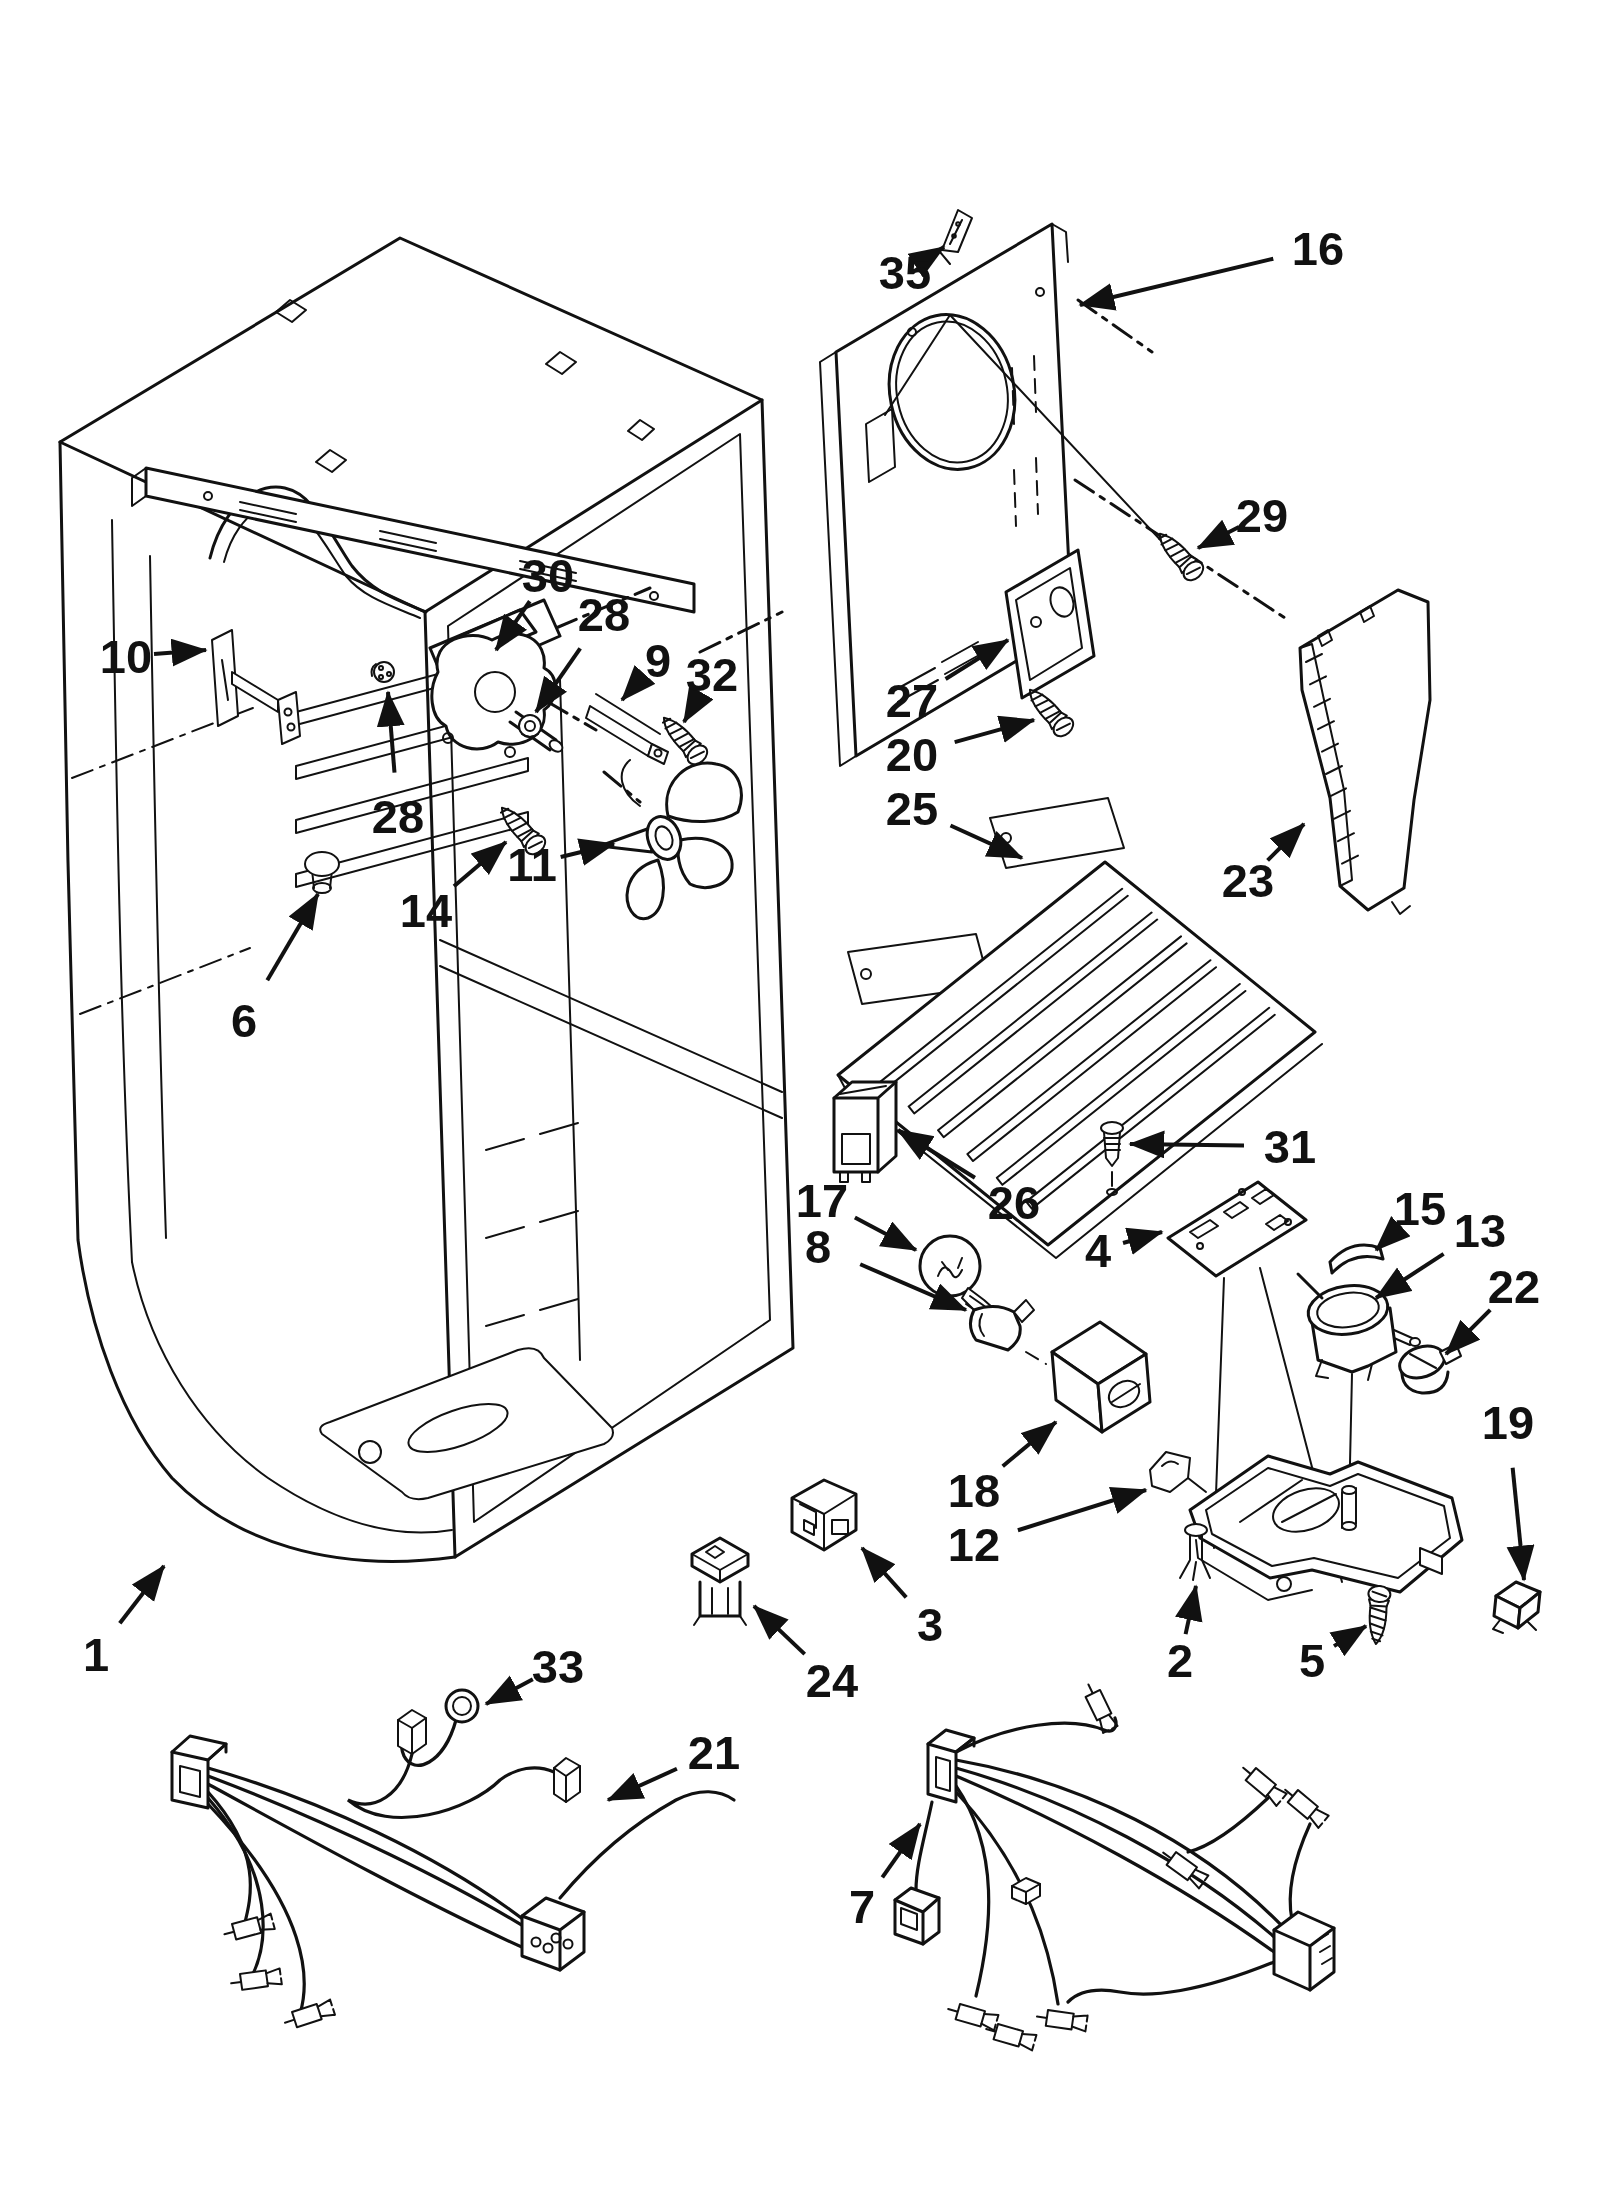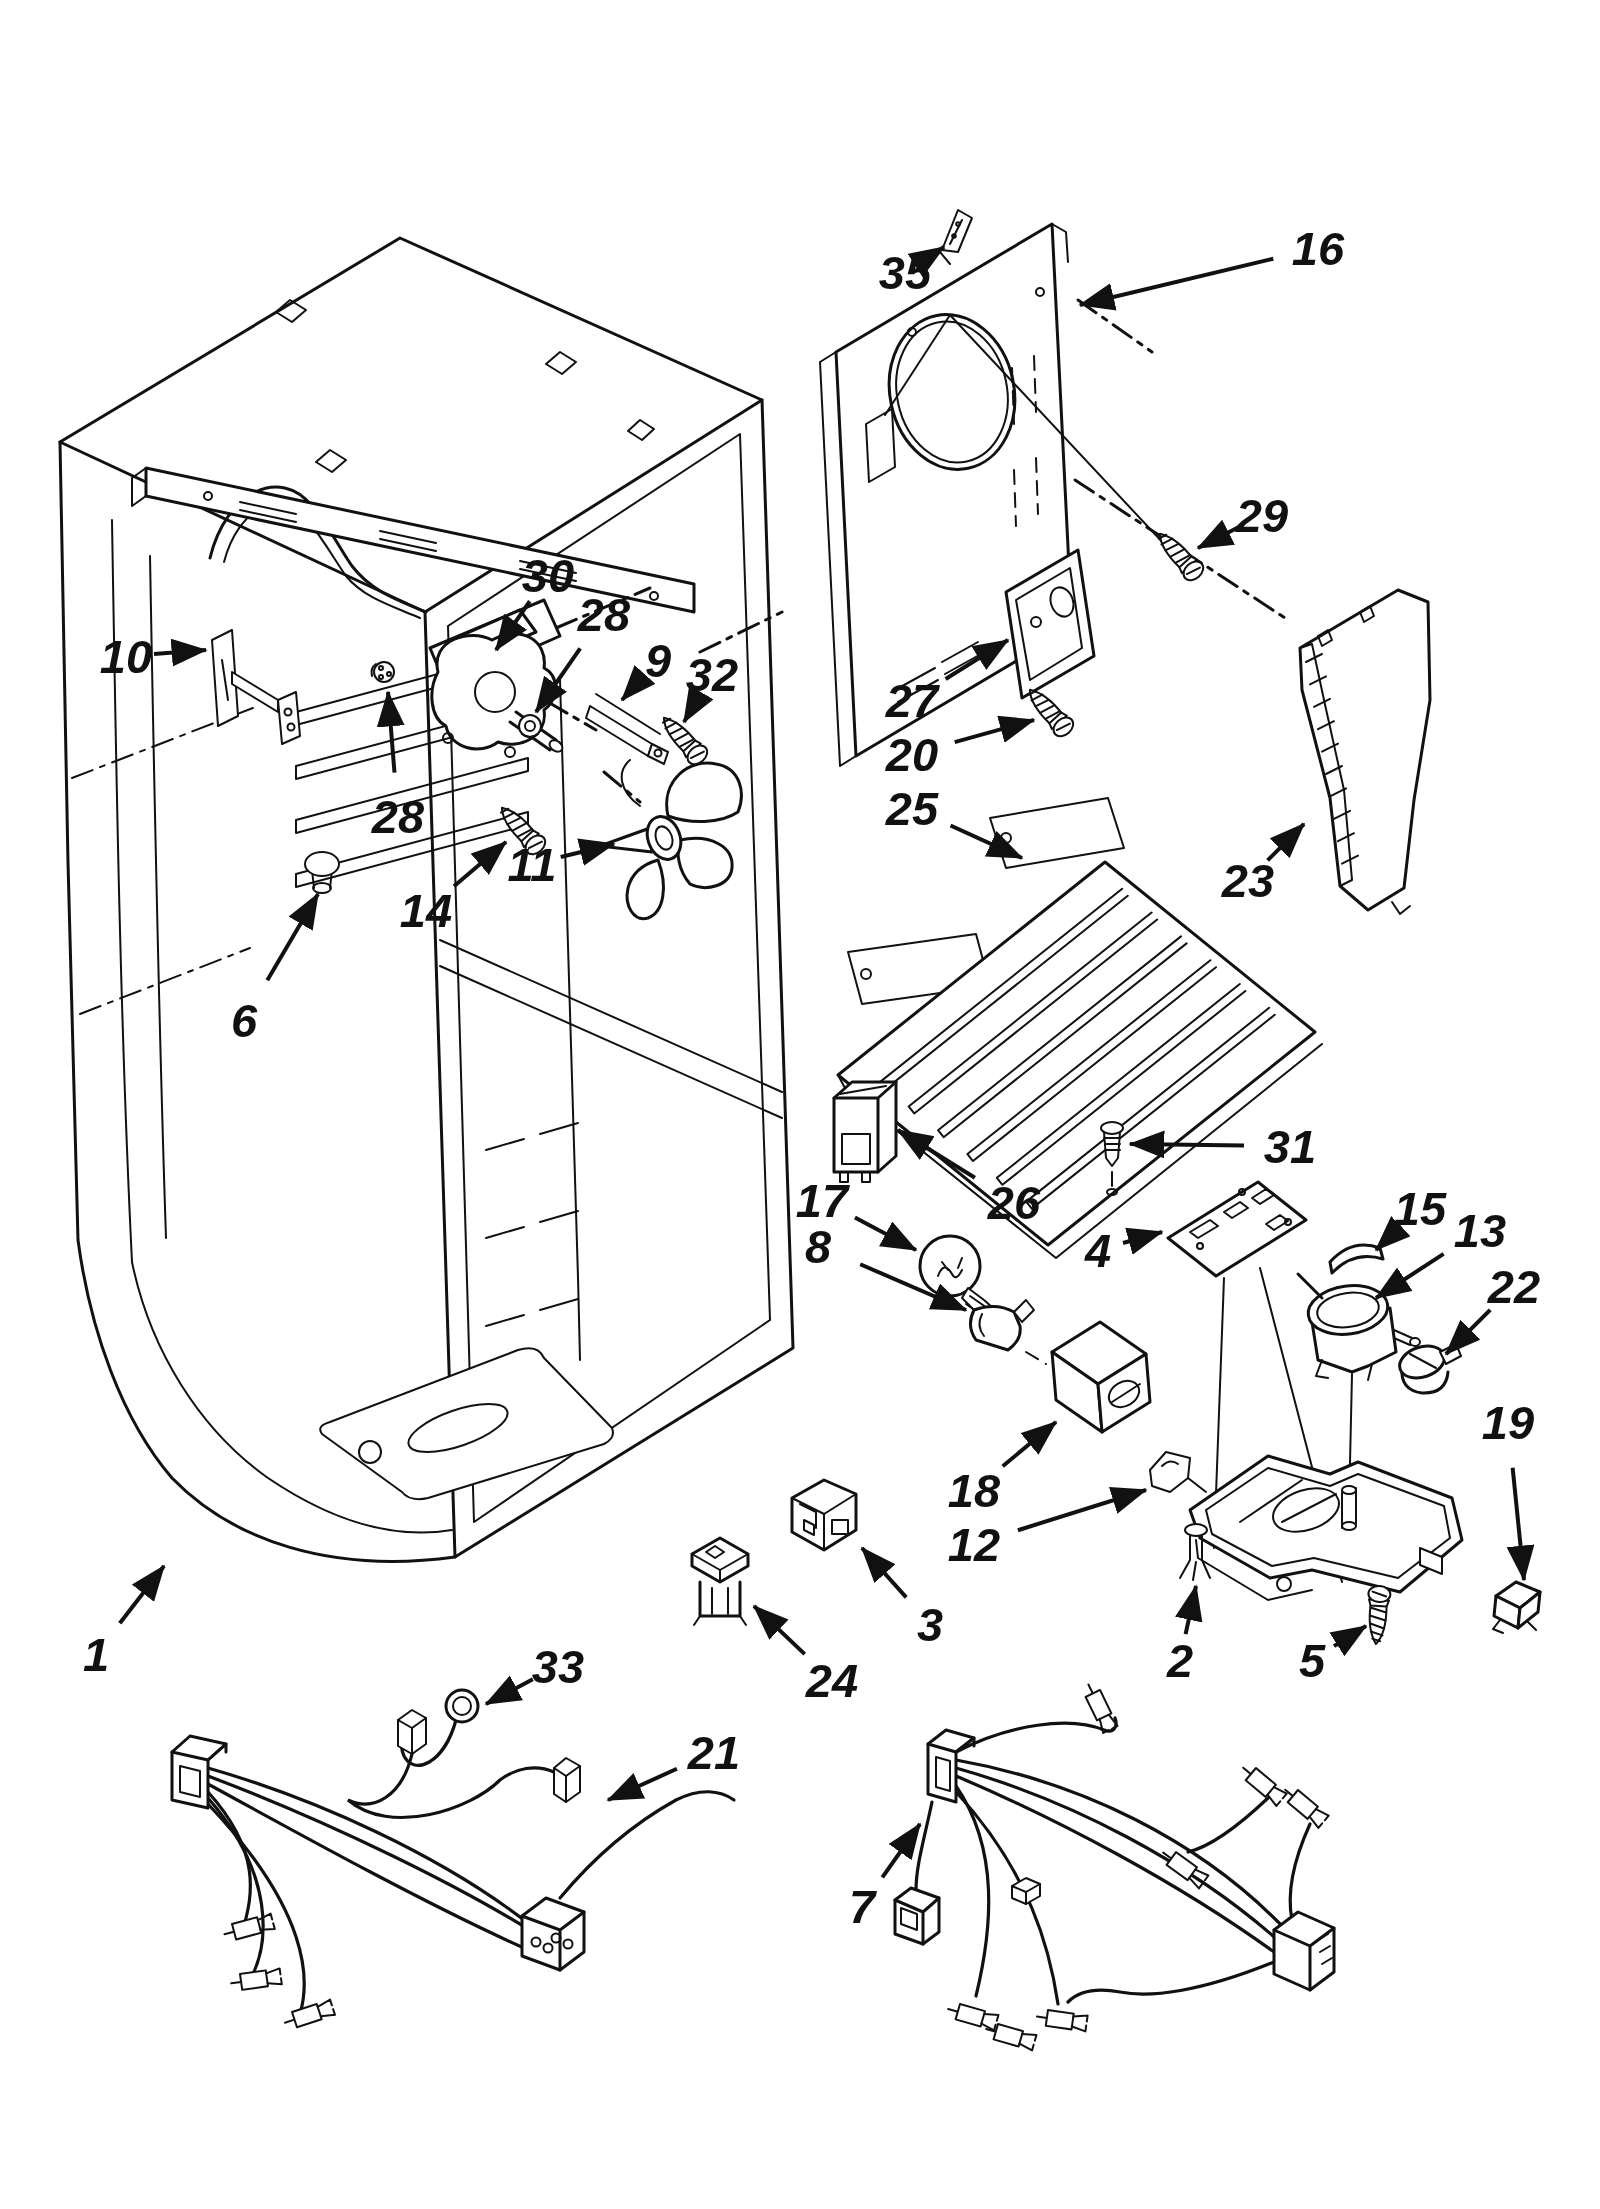--- a/index.html
+++ b/index.html
@@ -1,16 +1,16 @@
 <!DOCTYPE html>
 <html><head>
 <meta charset="utf-8">
 <style>
   html,body { margin:0; padding:0; background:#fff; }
-  .page { width:1600px; height:2209px; position:relative; background:#fff; overflow:hidden;font-style:italic; }
+  .page { width:1600px; height:2209px; position:relative; background:#fff; overflow:hidden; }
   svg { position:absolute; left:0; top:0; }
   .ln  { fill:none; stroke:#111; stroke-width:3;   stroke-linecap:round; stroke-linejoin:round; }
   .lt  { fill:none; stroke:#111; stroke-width:2;   stroke-linecap:round; stroke-linejoin:round; }
   .fw  { fill:#fff; stroke:#111; stroke-width:3;   stroke-linecap:round; stroke-linejoin:round; }
   .fwt { fill:#fff; stroke:#111; stroke-width:2;   stroke-linecap:round; stroke-linejoin:round; }
   .dash    { stroke-dasharray:14 9; }
   .dashdot { stroke-dasharray:22 8 5 8; }
   .wire { fill:none; stroke:#111; stroke-width:3.2; stroke-linecap:round; }
   .arrow { fill:none; stroke:#111; stroke-width:4; }
   .num { font-family:"Liberation Sans", sans-serif; font-weight:700; font-size:47px; fill:#111; }

